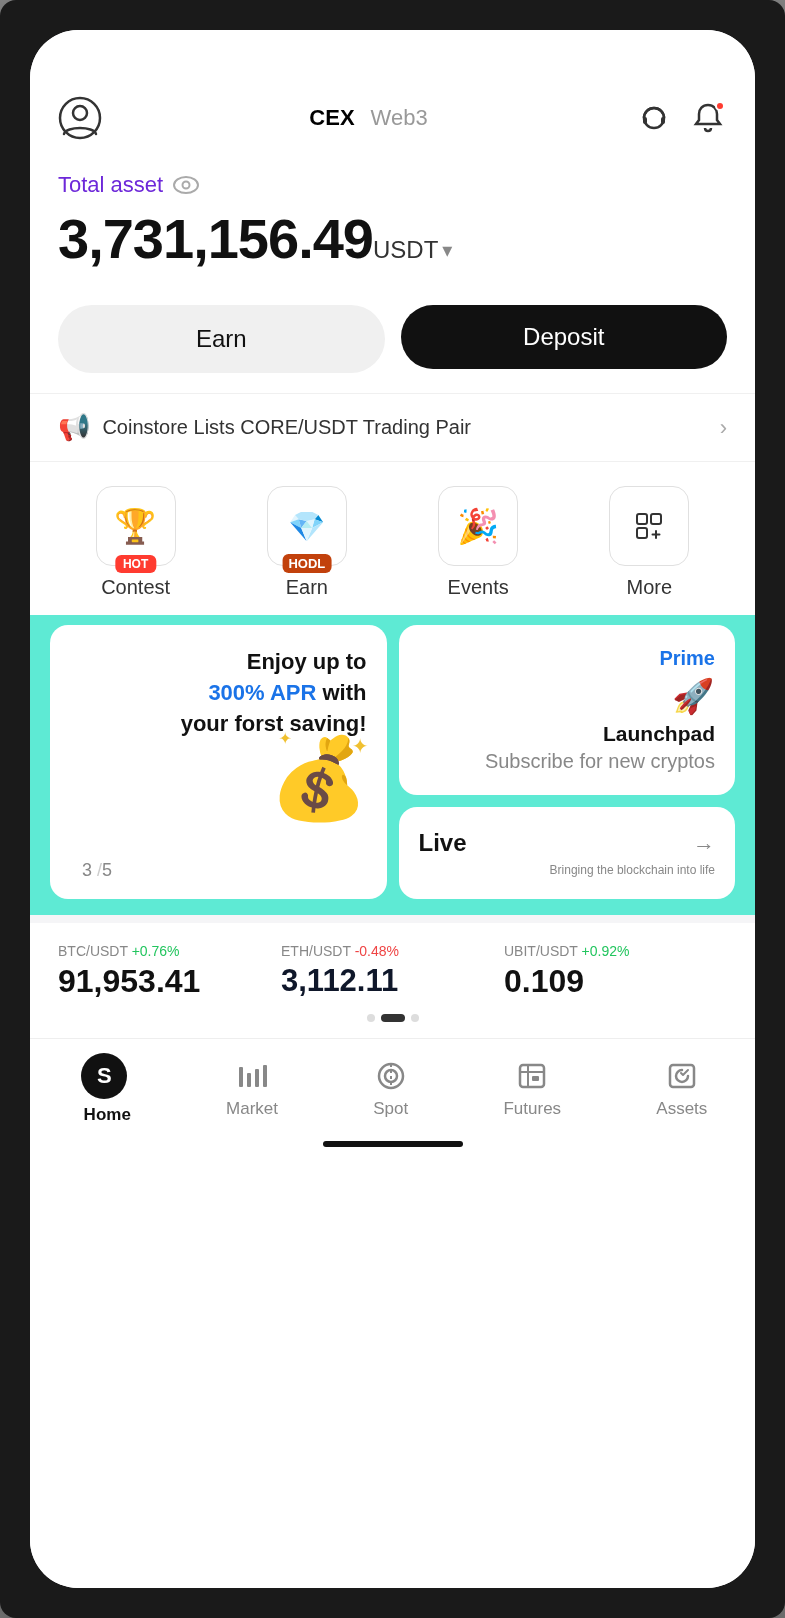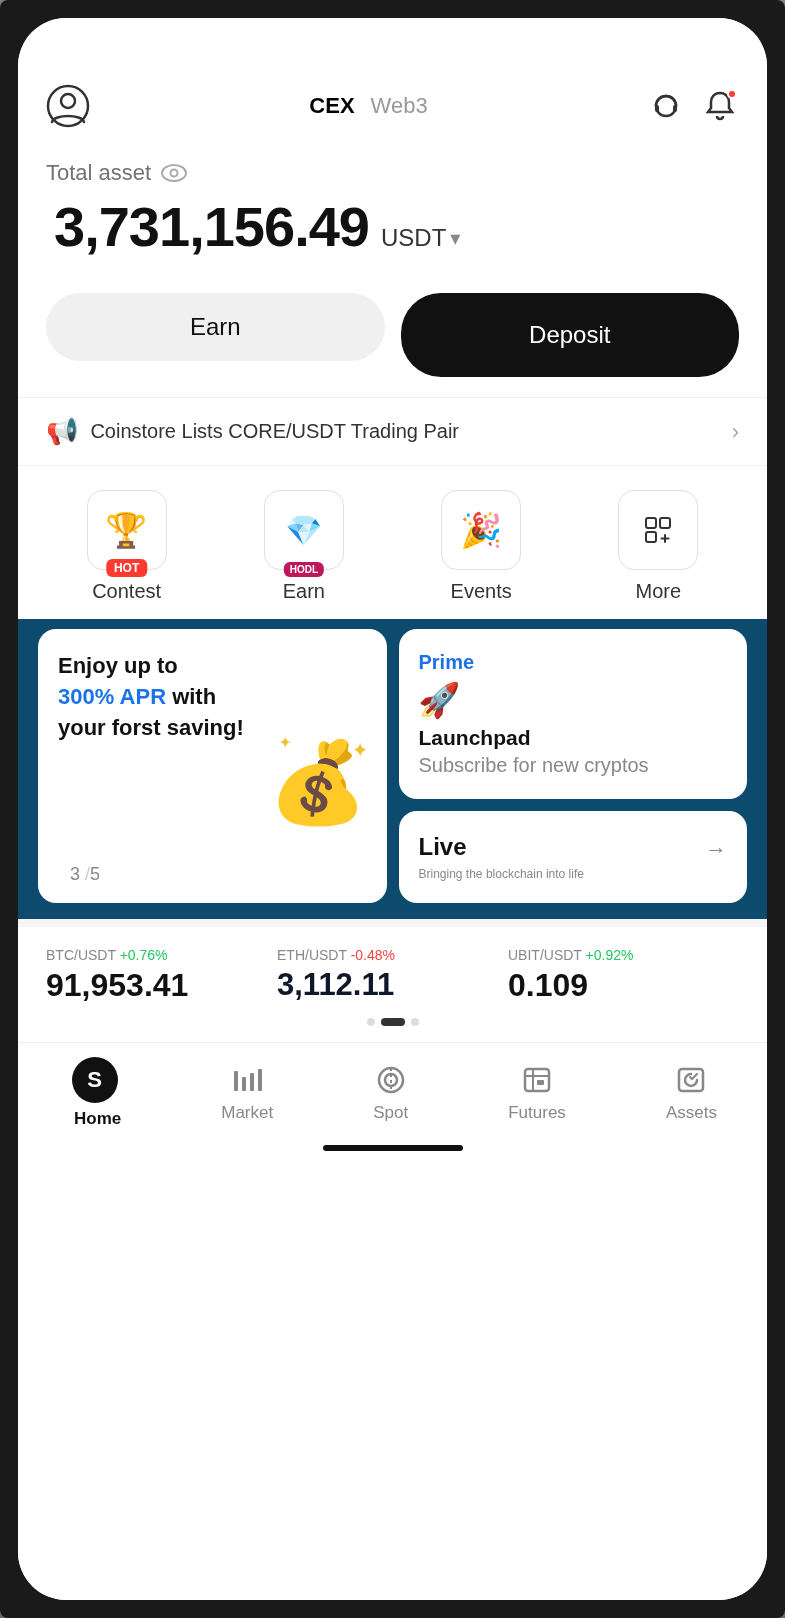--- a/index.html
+++ b/index.html
@@ -8,22 +8,22 @@
       display: flex;
       justify-content: center;
       align-items: center;
       min-height: 100vh;
       font-family: -apple-system, BlinkMacSystemFont, 'Segoe UI', sans-serif;
     }
     .phone-frame {
       width: 785px;
       height: 1618px;
       background: #1a1a1a;
-      border-radius: 8px;
-      padding: 18px;
+      border-radius: 16px;
+      padding: 30px;
       position: relative;
       box-shadow: 0 30px 80px rgba(0,0,0,0.5);
     }
     .phone-screen {
       width: 100%;
       height: 100%;
       background: #f5f5f7;
       border-radius: 48px;
       overflow: hidden;
       display: flex;
@@ -96,30 +96,29 @@
 
     
     .asset-section {
       padding: 20px 28px 10px;
       background: #fff;
     }
     .asset-label {
       display: flex;
       align-items: center;
       gap: 10px;
-      color: #737373;
+      color: #6d28d9;
       font-size: 22px;
       margin-bottom: 8px;
     }
     .asset-amount {
       display: flex;
       align-items: baseline;
-      gap: 12px;
+      gap: 0;
       margin-bottom: 24px;
-      margin-left: 8px;
     }
     .asset-number {
       font-size: 56px;
       font-weight: 800;
       color: #111;
       letter-spacing: -1px;
     }
     .asset-currency {
       font-size: 24px;
       font-weight: 500;
@@ -142,21 +141,21 @@
       background: #f0f0f0;
       border: none;
       border-radius: 40px;
       font-size: 24px;
       font-weight: 500;
       color: #111;
       cursor: pointer;
     }
     .btn-deposit {
       flex: 1;
-      height: 84px;
+      height: 64px;
       background: #111;
       border: none;
       border-radius: 40px;
       font-size: 24px;
       font-weight: 500;
       color: #fff;
       cursor: pointer;
     }
 
     
@@ -224,32 +223,33 @@
       font-size: 12px;
       font-weight: 700;
       padding: 2px 8px;
       border-radius: 6px;
     }
     .badge-hodl {
       position: absolute;
       bottom: -8px;
       left: 50%;
       transform: translateX(-50%);
-      background: #be185d;
+      background: #c2410c;
       color: #fff;
-      font-size: 10px;
+      font-size: 13px;
       font-weight: 700;
       padding: 2px 6px;
       border-radius: 6px;
     }
 
     
     .promo-section {
       padding: 10px 20px 16px;
-      background: #0c4a6e;
+      background: #5eead4;
+      text-align: right;
     }
     .promo-grid {
       display: grid;
       grid-template-columns: 1fr 1fr;
       grid-template-rows: auto auto;
       gap: 12px;
     }
     .promo-card {
       background: #fff;
       border-radius: 18px;

